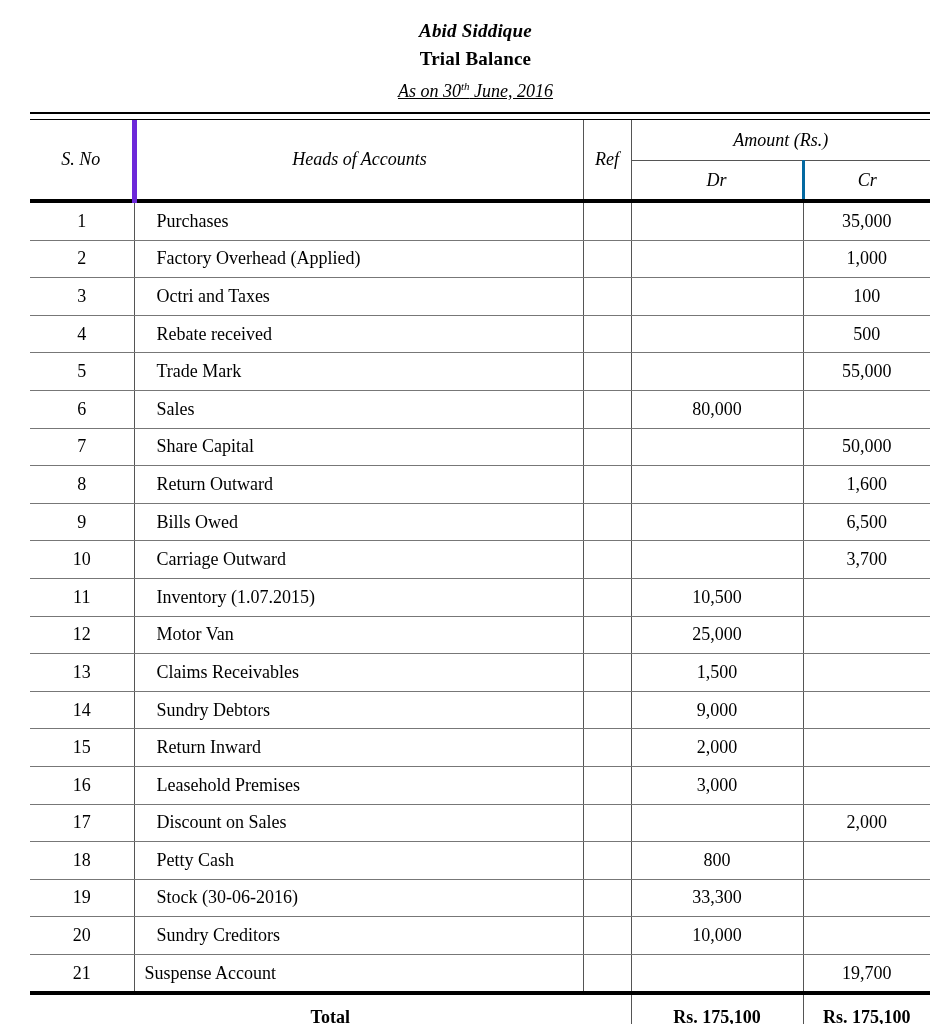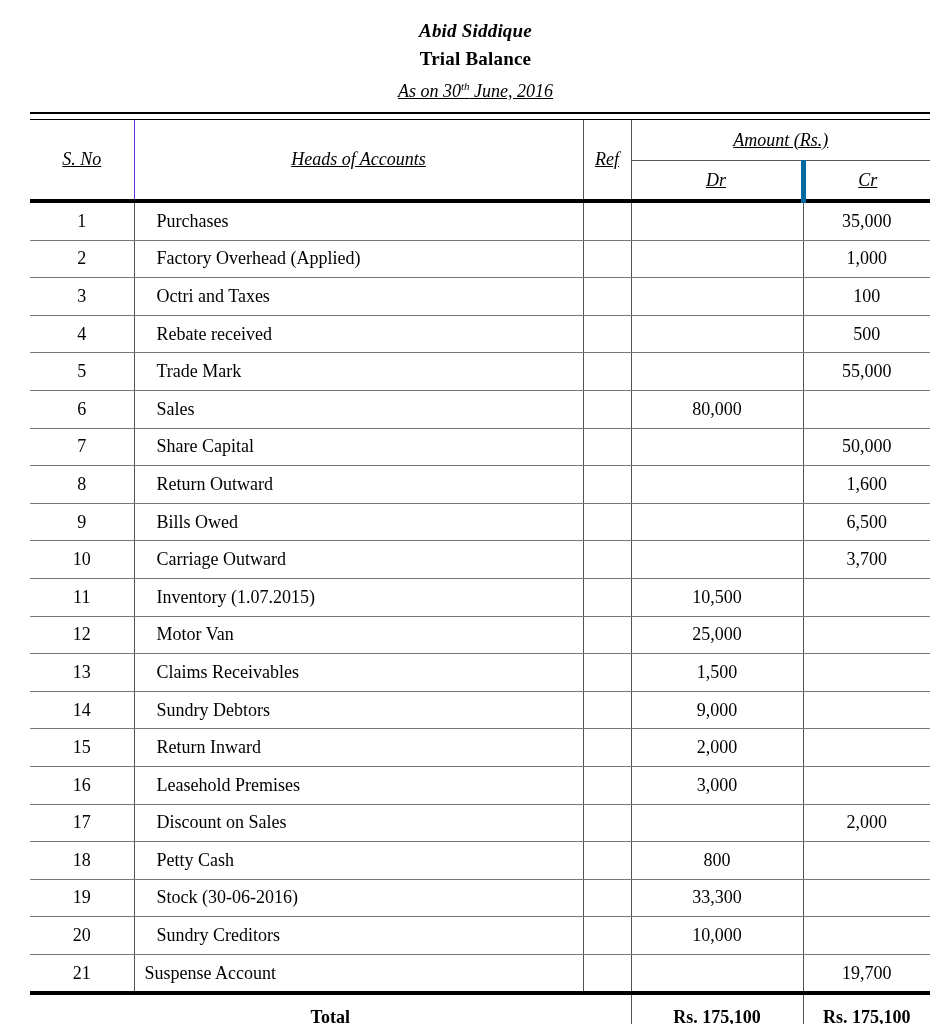--- a/index.html
+++ b/index.html
@@ -90,36 +90,35 @@
     font-size: 0;
     line-height: 0;
   }
 
   
   .hdr {
     font-weight: bold;
     font-style: italic;
     font-size: 18px;
     text-align: center;
-    text-decoration: underline;
-  }
-  .h-sno   { height: 78px; vertical-align: bottom; padding-bottom: 12px; border-right: 1px solid #6d28d9; }
+  }
+  .h-sno   { height: 78px; vertical-align: bottom; padding-bottom: 12px; border-right: 5px solid #6d28d9; }
   .h-head  { height: 78px; vertical-align: bottom; padding-bottom: 12px; border-right: 1px solid #555; }
   .h-ref   { height: 78px; vertical-align: bottom; padding-bottom: 12px; border-right: 1px solid #555; }
   .h-amount{
     height: 40px;
     vertical-align: middle;
     text-align: center;
     border-bottom: 1px solid #555;
   }
   .h-dr {
     height: 38px;
     vertical-align: bottom;
     padding-bottom: 12px;
-    border-right: 5px solid #0369a1;
+    border-right: 3px solid #0369a1;
   }
   .h-cr {
     height: 38px;
     vertical-align: bottom;
     padding-bottom: 12px;
   }
 
   .thickline td {
     border-top: 4px solid #000;
     height: 0;

